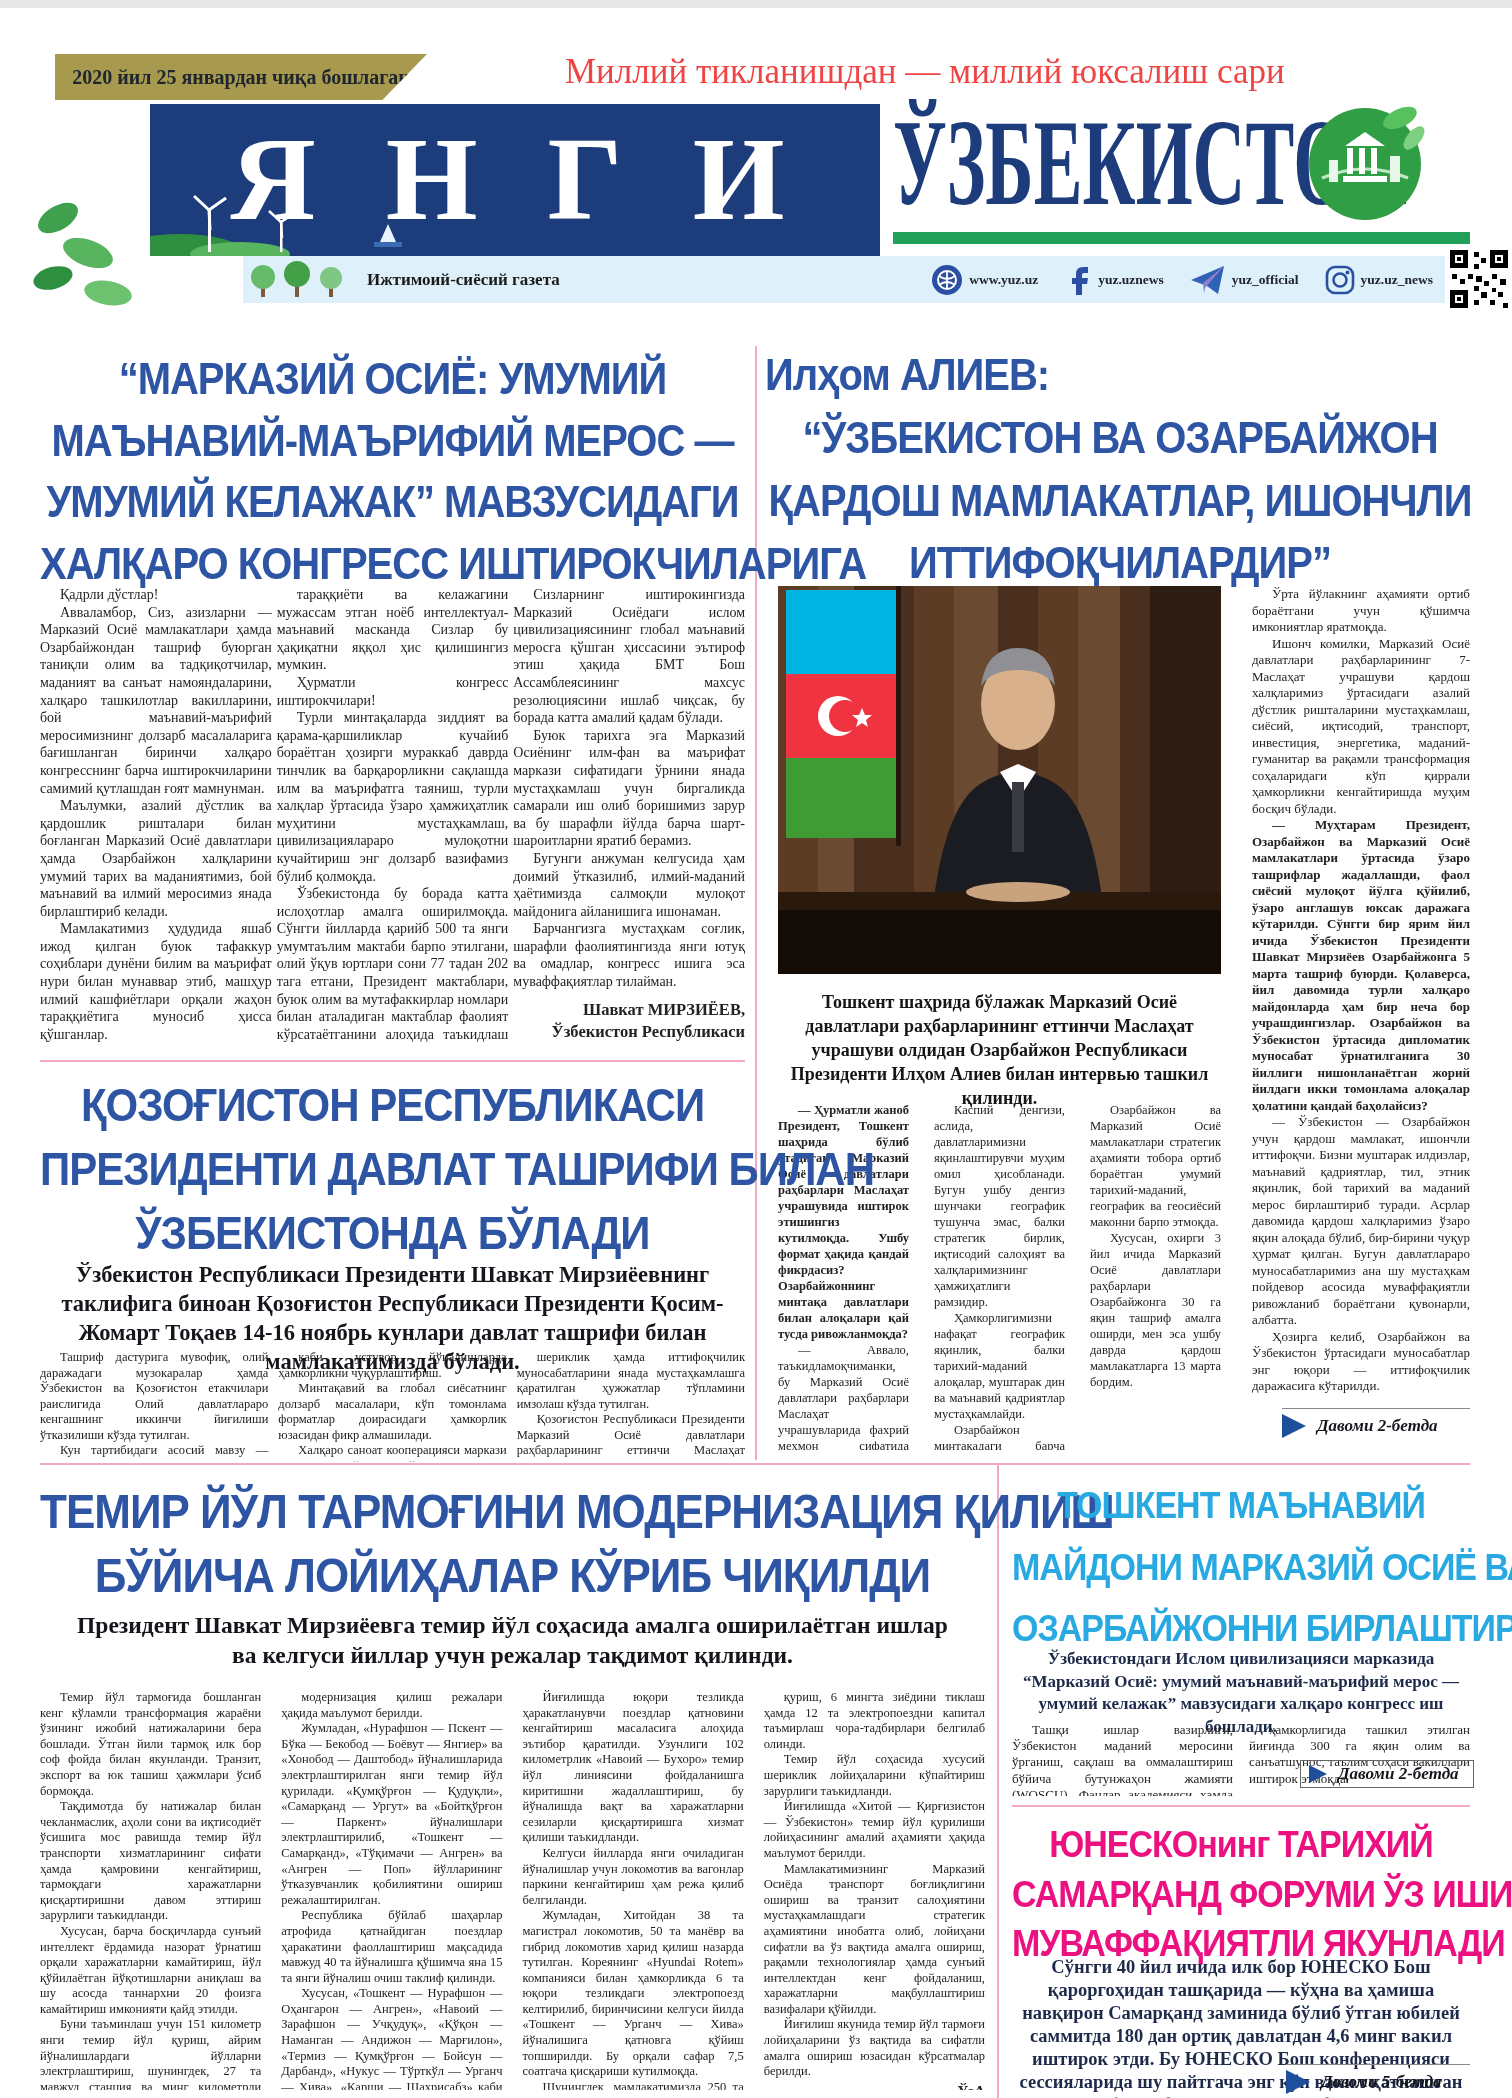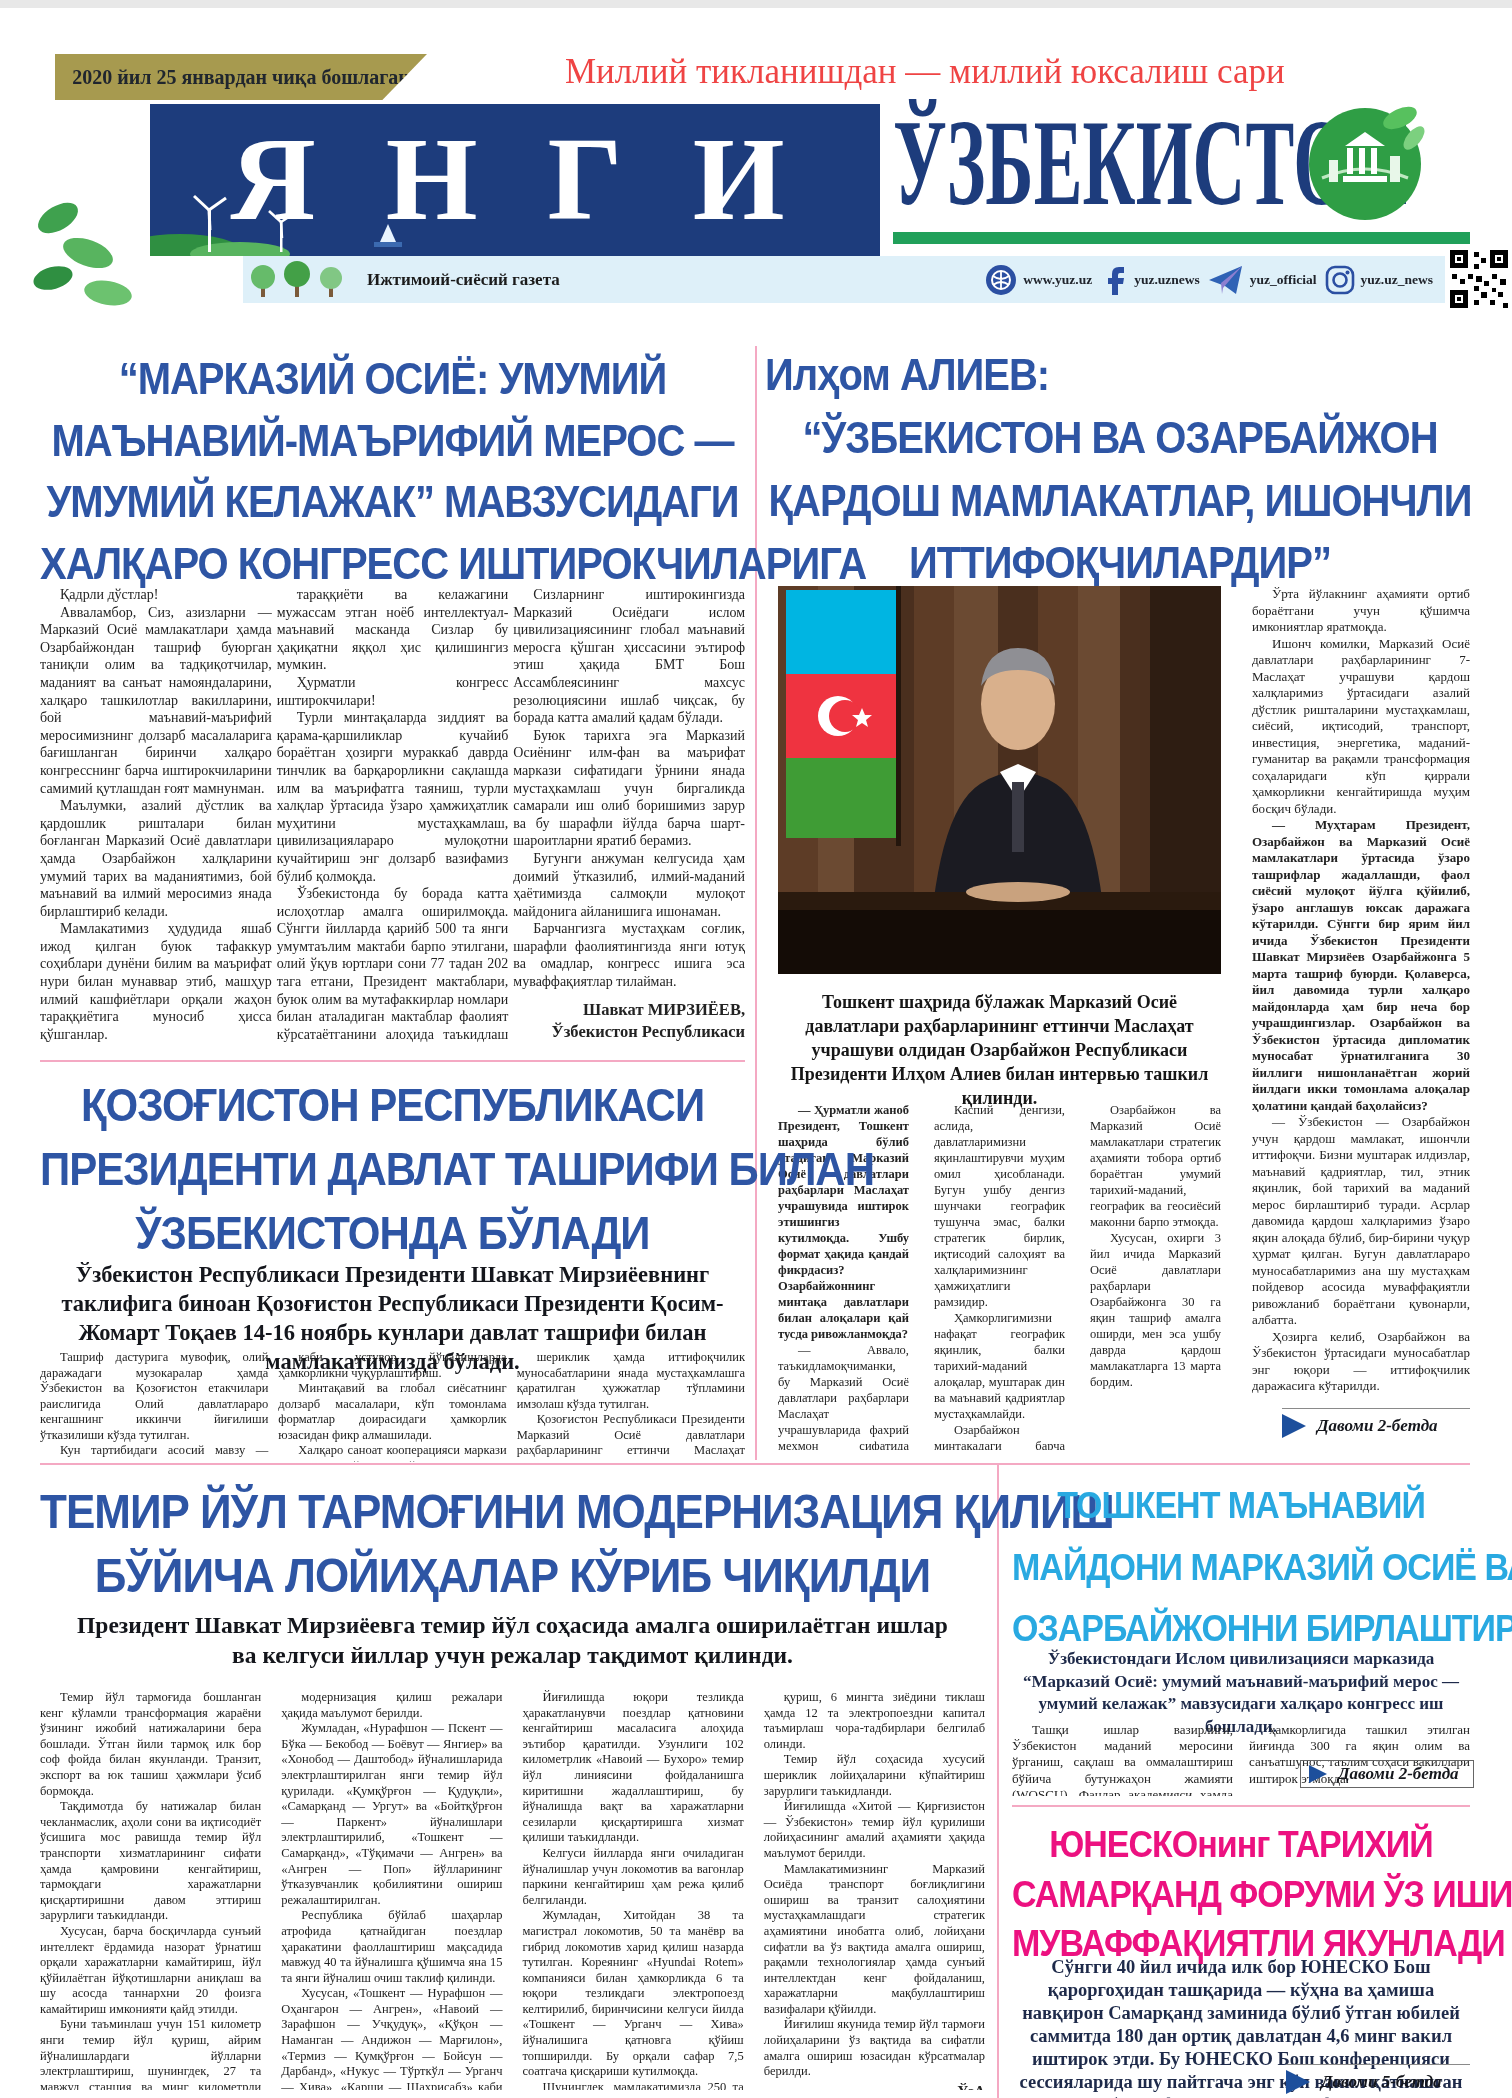--- a/index.html
+++ b/index.html
@@ -17,21 +17,21 @@
     font-size:35px;font-family:"Liberation Serif",serif;}
   .uzb-title{position:absolute;left:893px;top:90px;width:580px;height:134px;overflow:visible;}
   .uzb-title span{display:inline-block;font-weight:bold;font-size:122px;line-height:130px;color:#1d3c7c;
     transform:scaleX(0.60);transform-origin:left bottom;white-space:nowrap;font-family:"Liberation Serif",serif;}
   .green-bar{position:absolute;left:893px;top:224px;width:577px;height:12px;background:#21a05a;}
   .globe-logo{position:absolute;left:1302px;top:90px;width:126px;height:126px;}
   .info-strip{position:absolute;left:243px;top:248px;width:1202px;height:47px;background:#def0f9;
     display:flex;align-items:center;}
   .type-label{margin-left:14px;font-weight:bold;font-size:17px;color:#1b1b1b;}
   .issue-info{margin-left:38px;font-weight:bold;font-size:23px;color:#121212;}
-  .socials{margin-left:auto;display:flex;align-items:center;gap:8px;padding-right:12px;}
+  .socials{margin-left:auto;display:flex;align-items:center;gap:26px;padding-right:12px;}
   .social{display:flex;align-items:center;gap:6px;font-weight:bold;font-size:13.5px;color:#20242c;}
   .qr{position:absolute;left:1448px;top:240px;width:62px;height:62px;}
   .foliage{position:absolute;left:28px;top:150px;width:130px;height:150px;}
   
   .pink{position:absolute;background:#f4a9c3;}
   
   .hl{position:absolute;font-family:"Liberation Sans",sans-serif;font-weight:700;color:#2e55a4;
       text-align:center;letter-spacing:-1px;transform:scaleY(1.1);transform-origin:top center;}
   .hl div{white-space:nowrap;}
   .hl-cyan{color:#29a9e1;}

